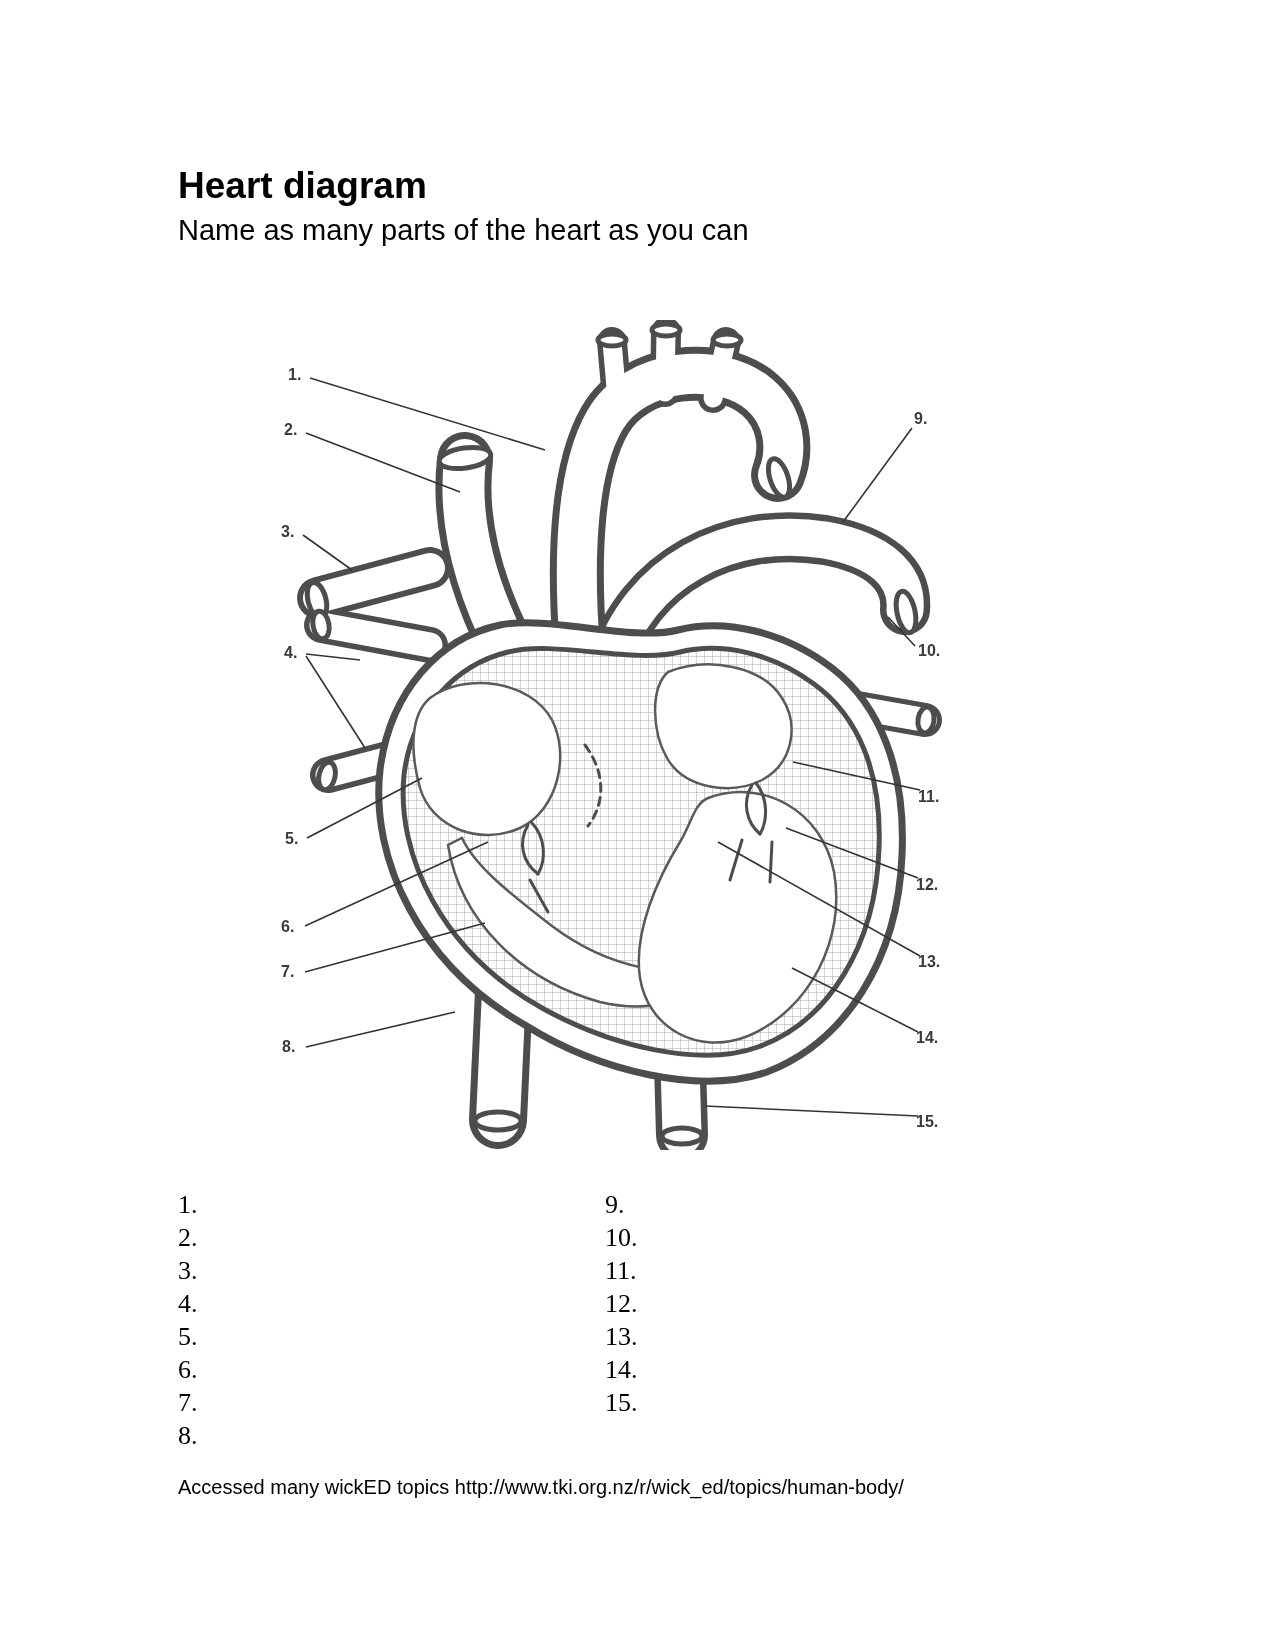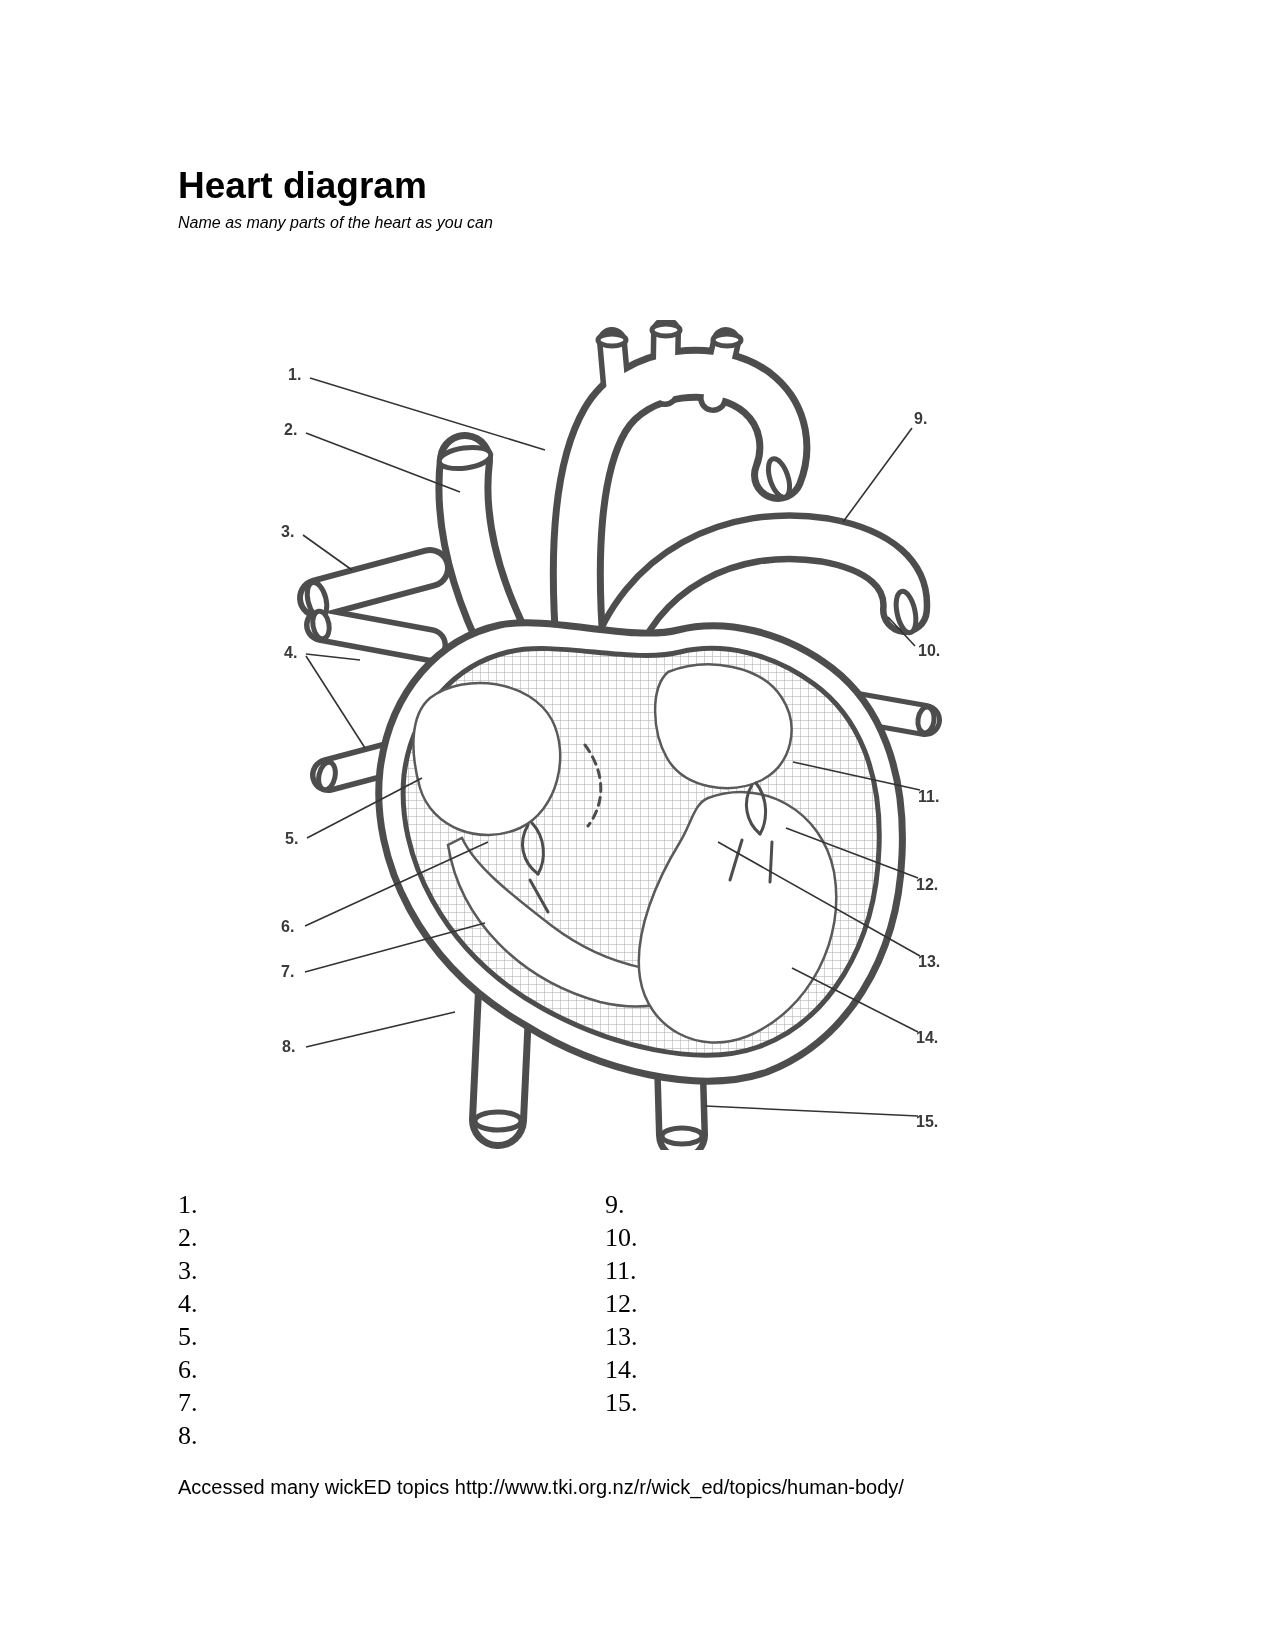--- a/index.html
+++ b/index.html
@@ -27,23 +27,22 @@
     top: 140px;
     font-size: 37px;
     font-weight: bold;
     font-family: "Liberation Sans", sans-serif;
     letter-spacing: 0px;
   }
   .subtitle {
     position: absolute;
     left: 178px;
     top: 214px;
-    font-size: 16px;
-    font-family: "Liberation Sans", sans-serif;
-    font-style: italic;
+    font-size: 29px;
+    font-family: "Liberation Sans", sans-serif;
   }
   .diagram-wrap {
     position: absolute;
     left: 280px;
     top: 320px;
     width: 680px;
     height: 830px;
   }
   .diagram-label {
     font-family: "Liberation Sans", sans-serif;

